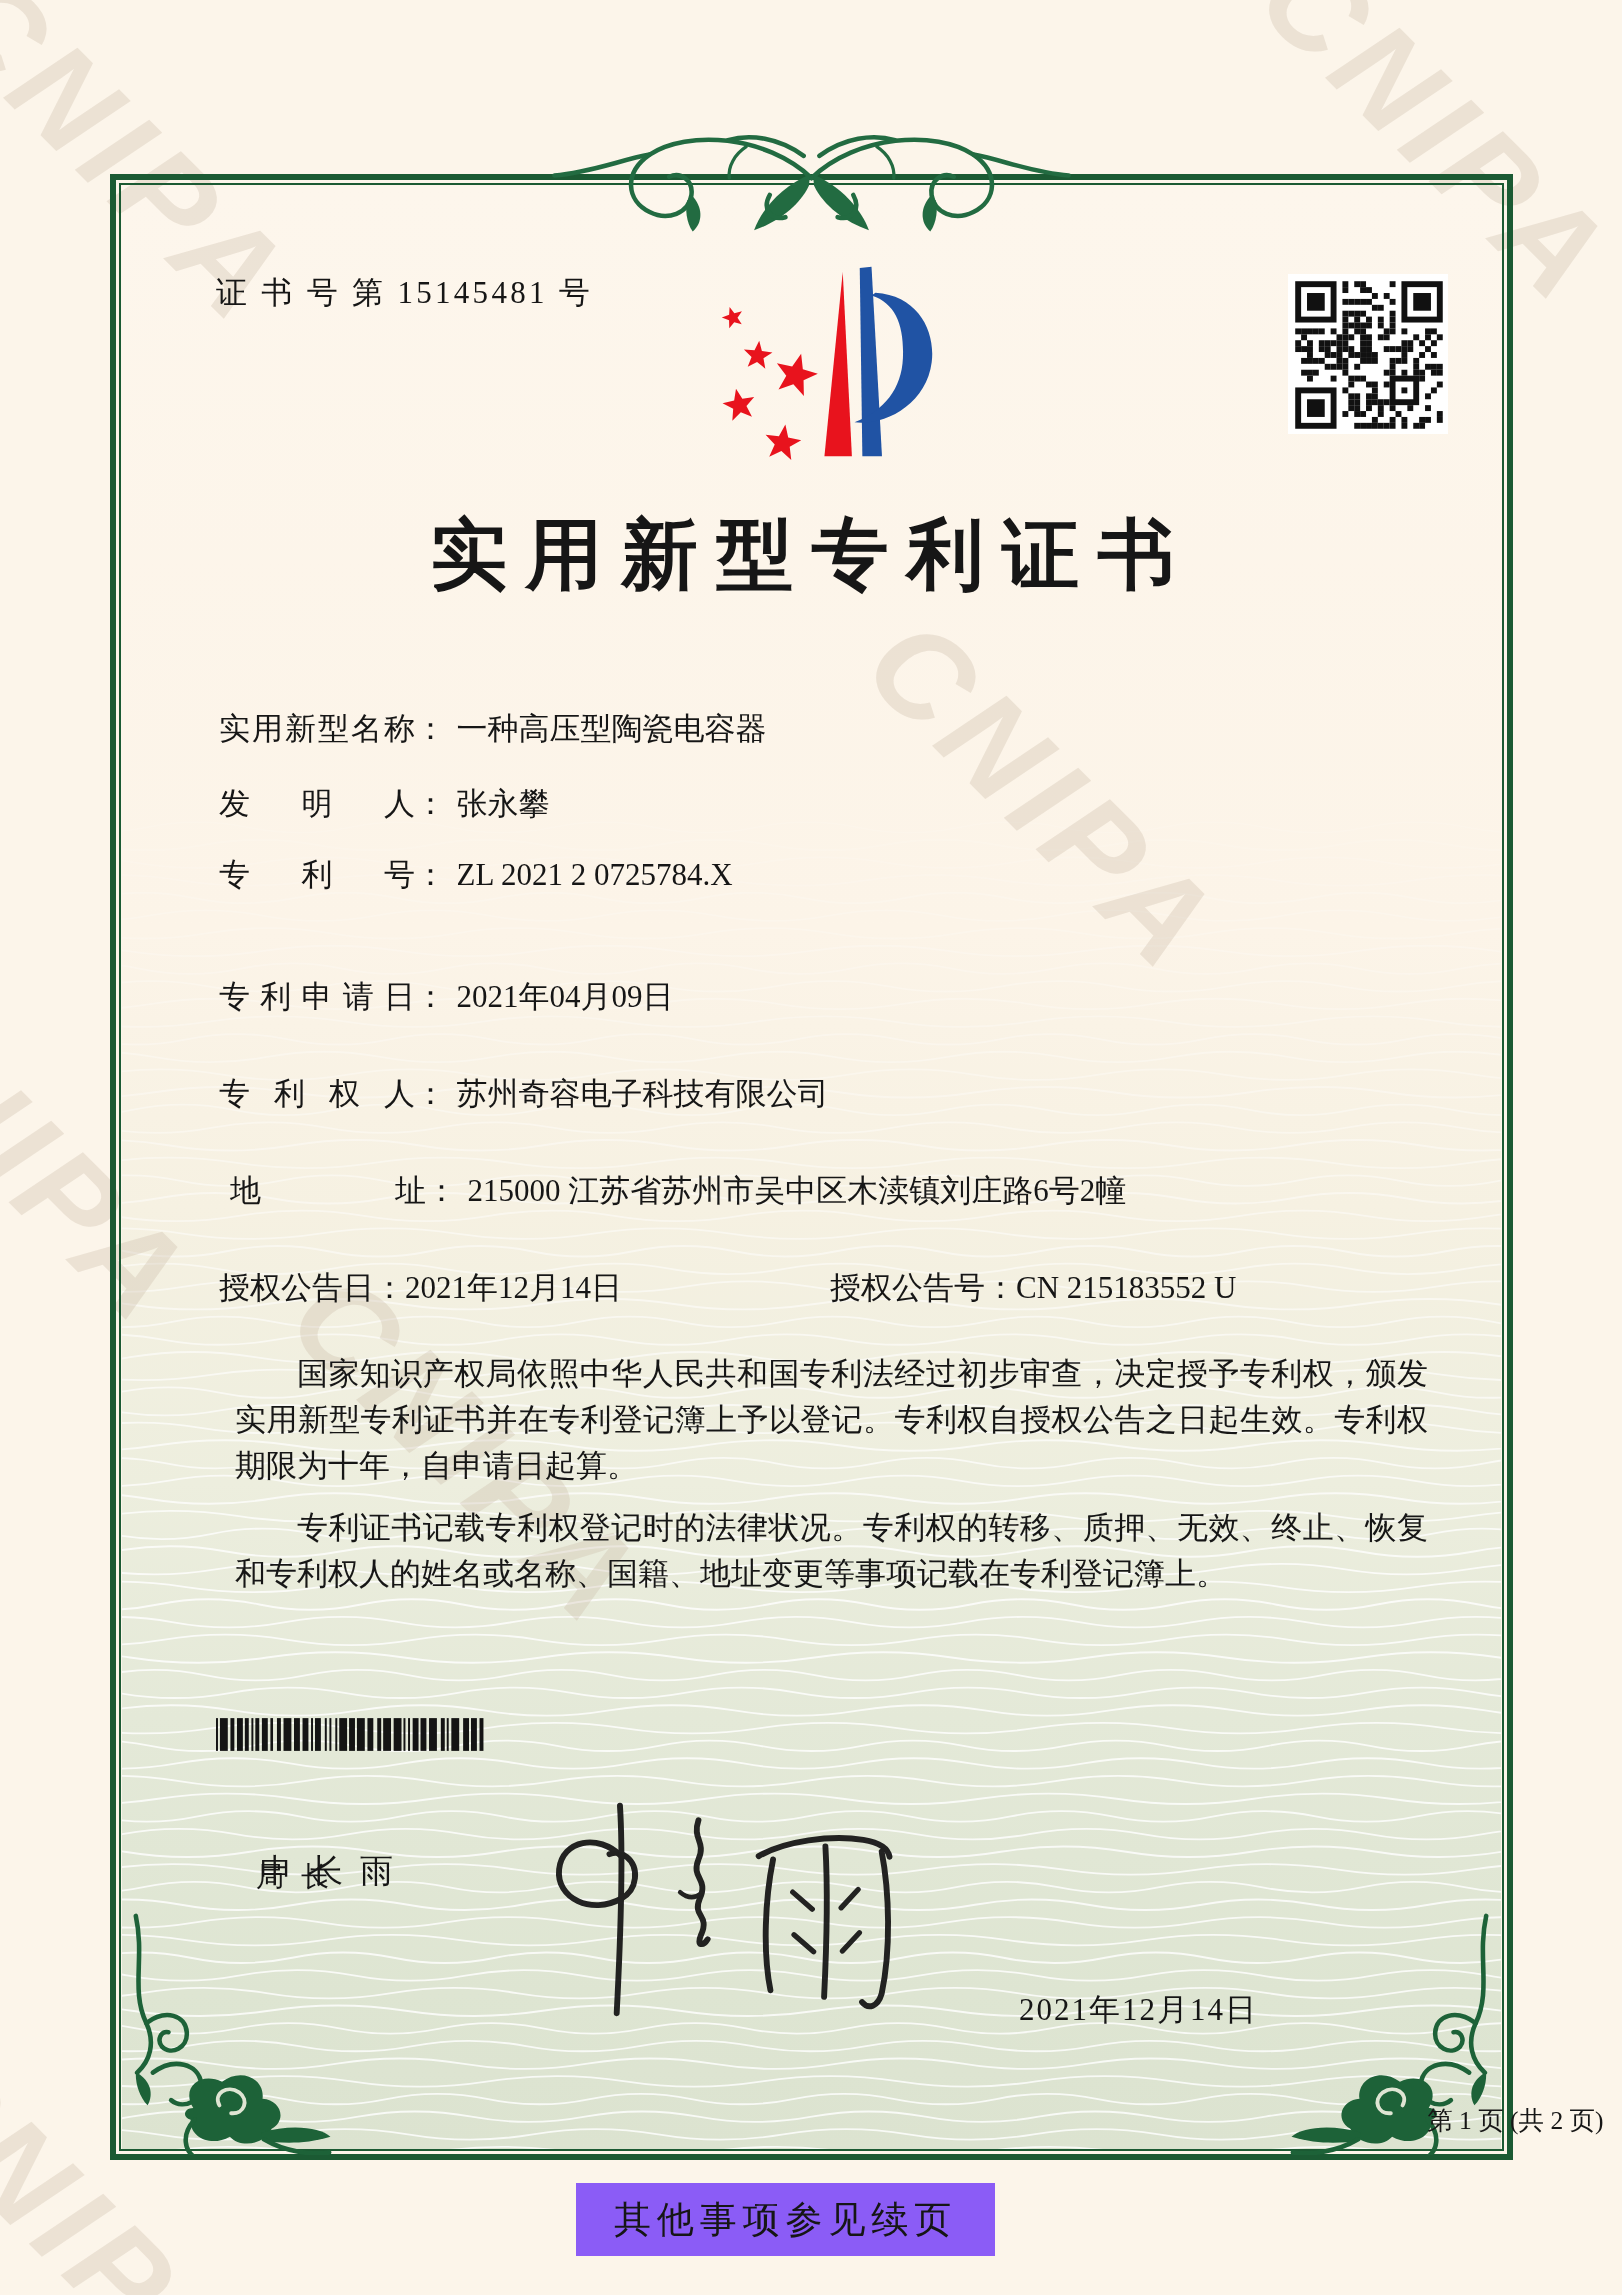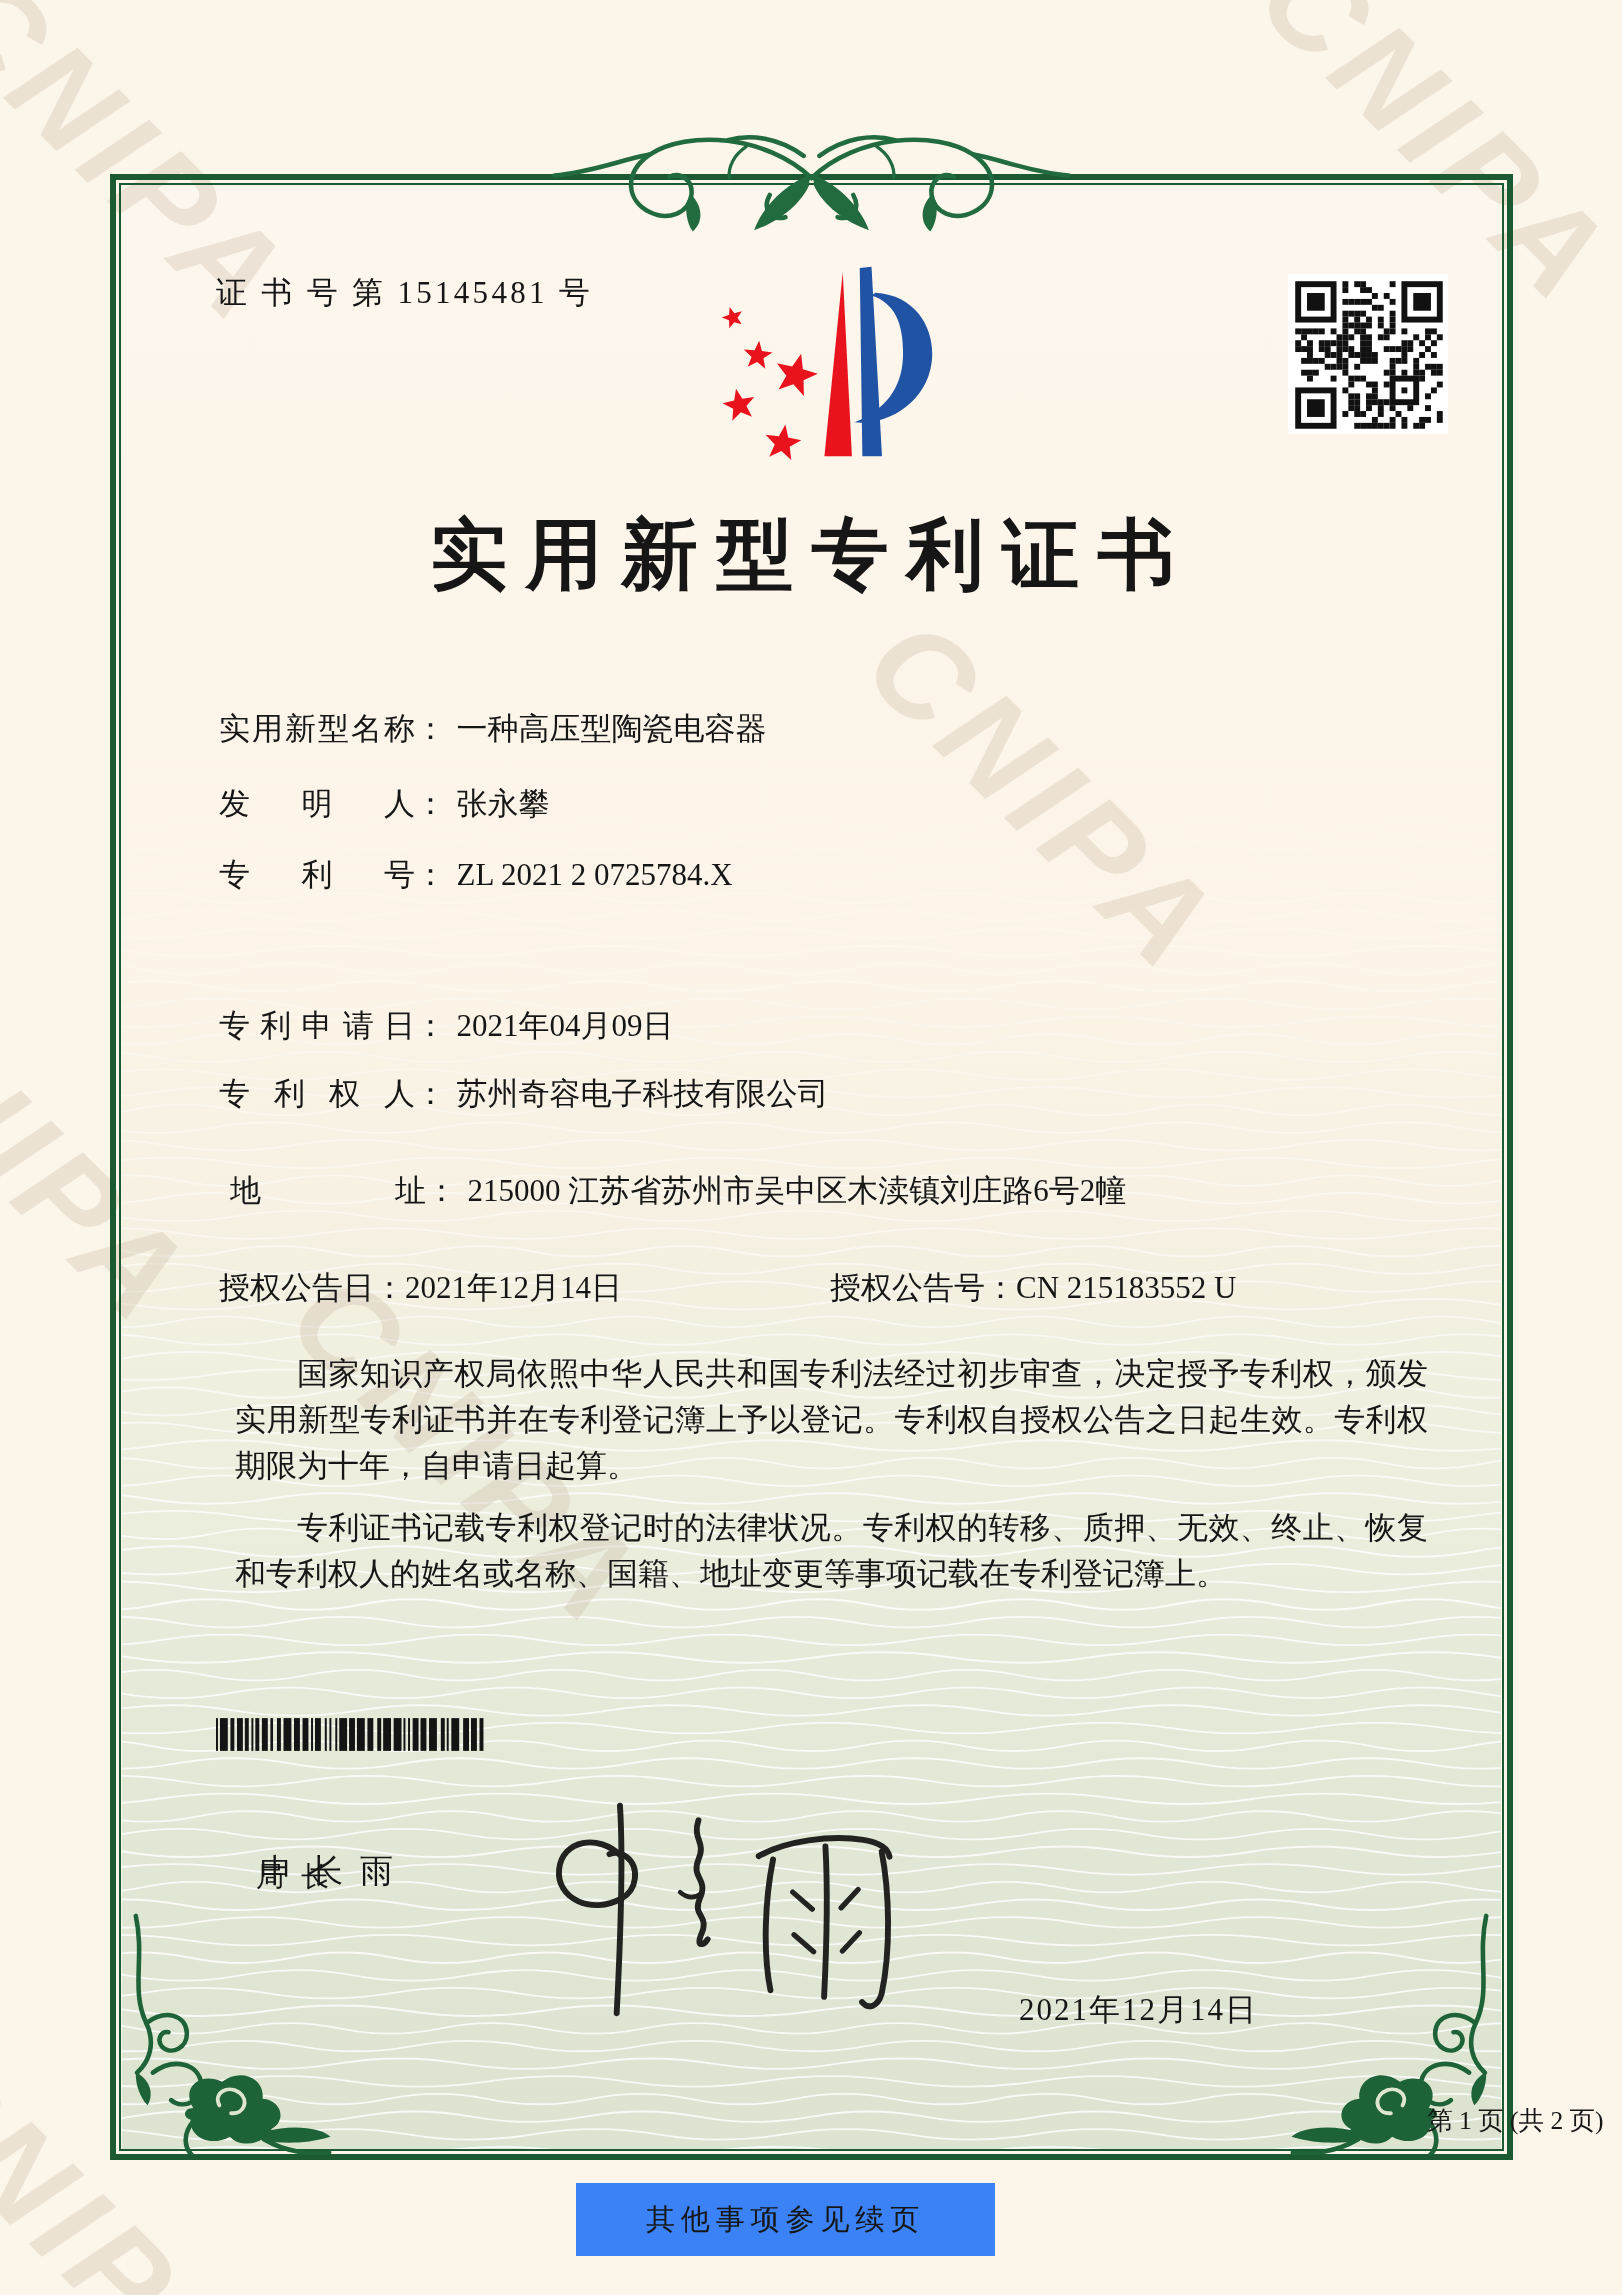--- a/index.html
+++ b/index.html
@@ -49,23 +49,23 @@
   .f-value{margin-left:10.5px;}
   .grant-left{left:219px;top:1267px;font-size:31px;}
   .grant-right{left:830px;top:1267px;font-size:31px;}
   .paragraphs{left:219px;top:1335px;width:1225px;font-size:31px;line-height:46px;text-align:justify;}
   .paragraphs p{margin:16px;text-indent:62px;}
   .director-title{left:256px;top:1858px;font-size:28px;letter-spacing:17px;text-align:right;}
   .director-name{left:260px;top:1849px;font-size:33px;letter-spacing:17px;}
   .issue-date{left:903px;top:1989px;width:471px;text-align:center;font-size:31px;letter-spacing:2px;}
   .page-info{left:19.6px;top:2103px;width:1584px;text-align:right;font-size:25.5px;}
   .continuation{
-    left:576px;top:2183px;width:419px;height:73px;background:#3b82f6;
+    left:576px;top:2183px;width:419px;height:73px;background:#8b5cf6;
     display:flex;align-items:center;justify-content:center;
-    font-size:29px;letter-spacing:5.9px;z-index:5;position:absolute;
+    font-size:37px;letter-spacing:5.9px;z-index:5;position:absolute;
   }
   .graphic{position:absolute;z-index:5;}
   .logo{left:691px;top:260px;}
   .qr{left:1288px;top:274px;}
   .barcode{left:216px;top:1718px;}
   .signature{left:523px;top:1794px;z-index:6;}
 </style>
 </head>
 <body>
 
@@ -424,21 +424,21 @@
 
 <div class="txt field-row" style="top:668px;margin-top:40px;">
   <span class="f-label">实用新型名称</span><span>：</span><span class="f-value">一种高压型陶瓷电容器</span>
 </div>
 <div class="txt field-row" style="top:783px;">
   <span class="f-label">发明人</span><span>：</span><span class="f-value">张永攀</span>
 </div>
 <div class="txt field-row" style="top:854px;">
   <span class="f-label">专利号</span><span>：</span><span class="f-value">ZL 2021 2 0725784.X</span>
 </div>
-<div class="txt field-row" style="top:1005px;">
+<div class="txt field-row" style="top:976px;">
   <span class="f-label">专利申请日</span><span>：</span><span class="f-value">2021年04月09日</span>
 </div>
 <div class="txt field-row" style="top:1073px;">
   <span class="f-label">专利权人</span><span>：</span><span class="f-value">苏州奇容电子科技有限公司</span>
 </div>
 <div class="txt field-row" style="top:1170px;margin-left:11px;">
   <span class="f-label">地址</span><span>：</span><span class="f-value">215000 江苏省苏州市吴中区木渎镇刘庄路6号2幢</span>
 </div>
 
 <div class="txt grant-left">

